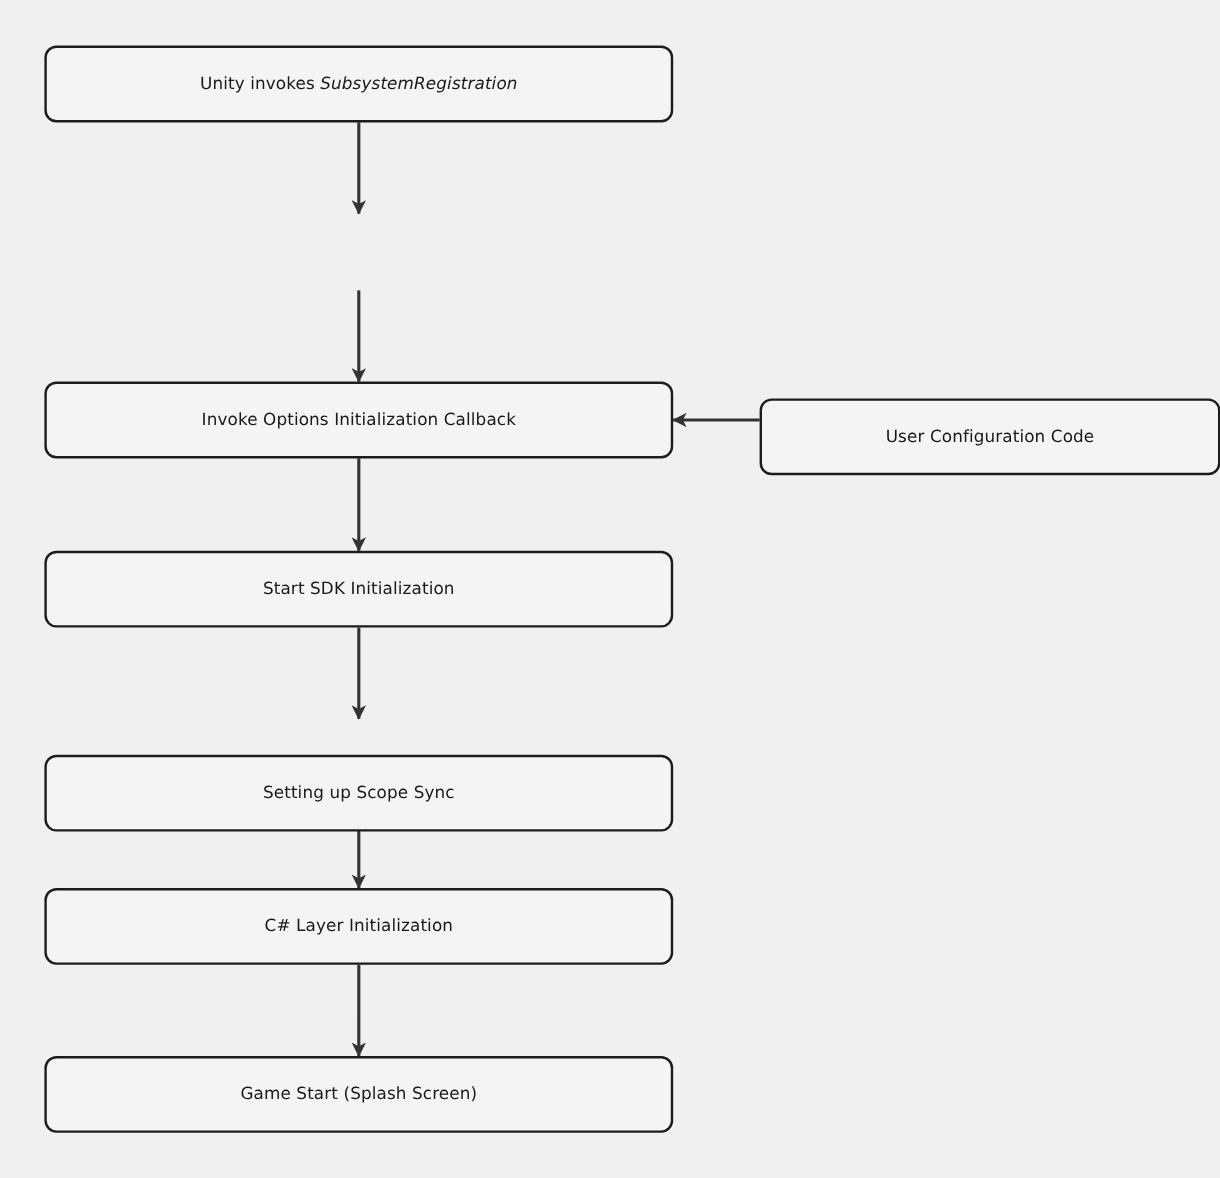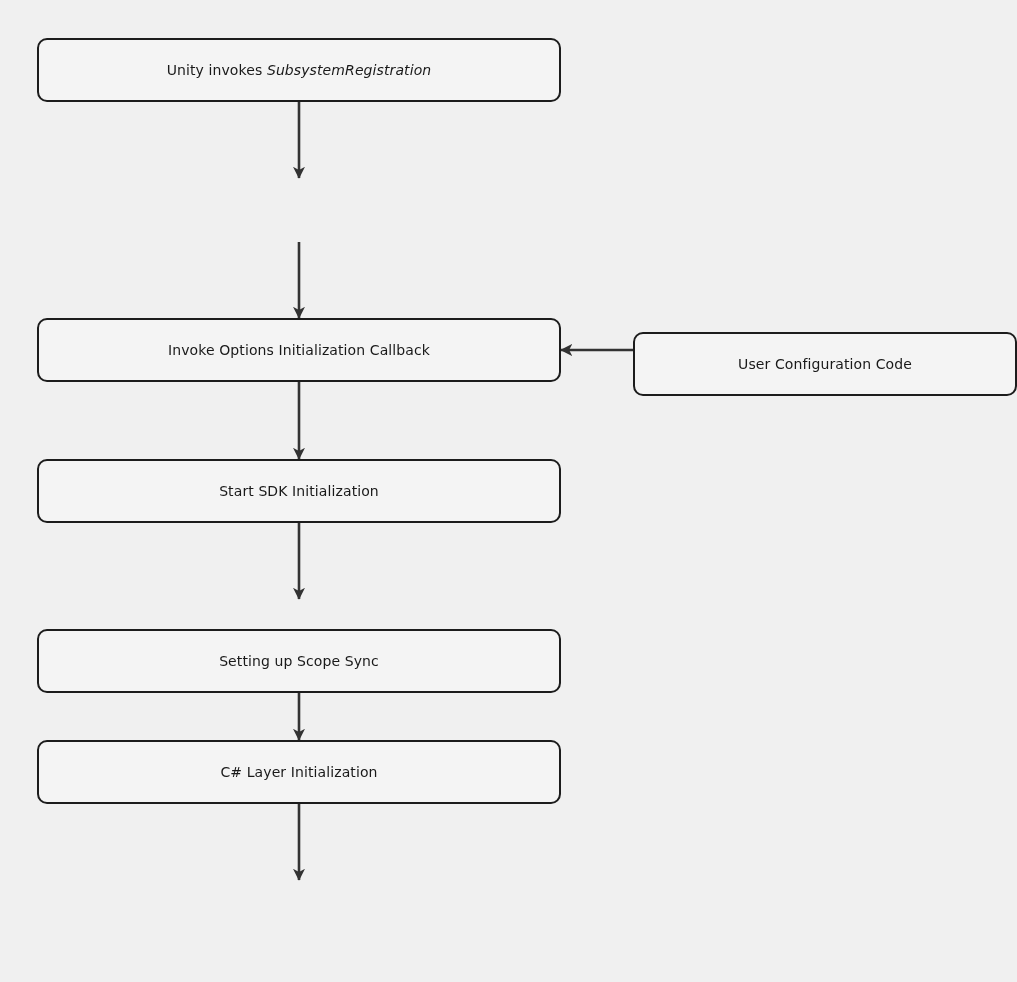--- a/index.html
+++ b/index.html
@@ -101,18 +101,21 @@
   </div>
 
   <div class="node col-main n4">
     <span class="label">Setting up Scope Sync</span>
   </div>
 
   <div class="node col-main n5">
     <span class="label">C# Layer Initialization</span>
   </div>
 
+  <div class="node col-main n6">
+    <span class="label">Game Start (Splash Screen)</span>
+  </div>
 
   <div class="node n-side">
     <span class="label">User Configuration Code</span>
   </div>
 
 </div>
 
 </body></html>

